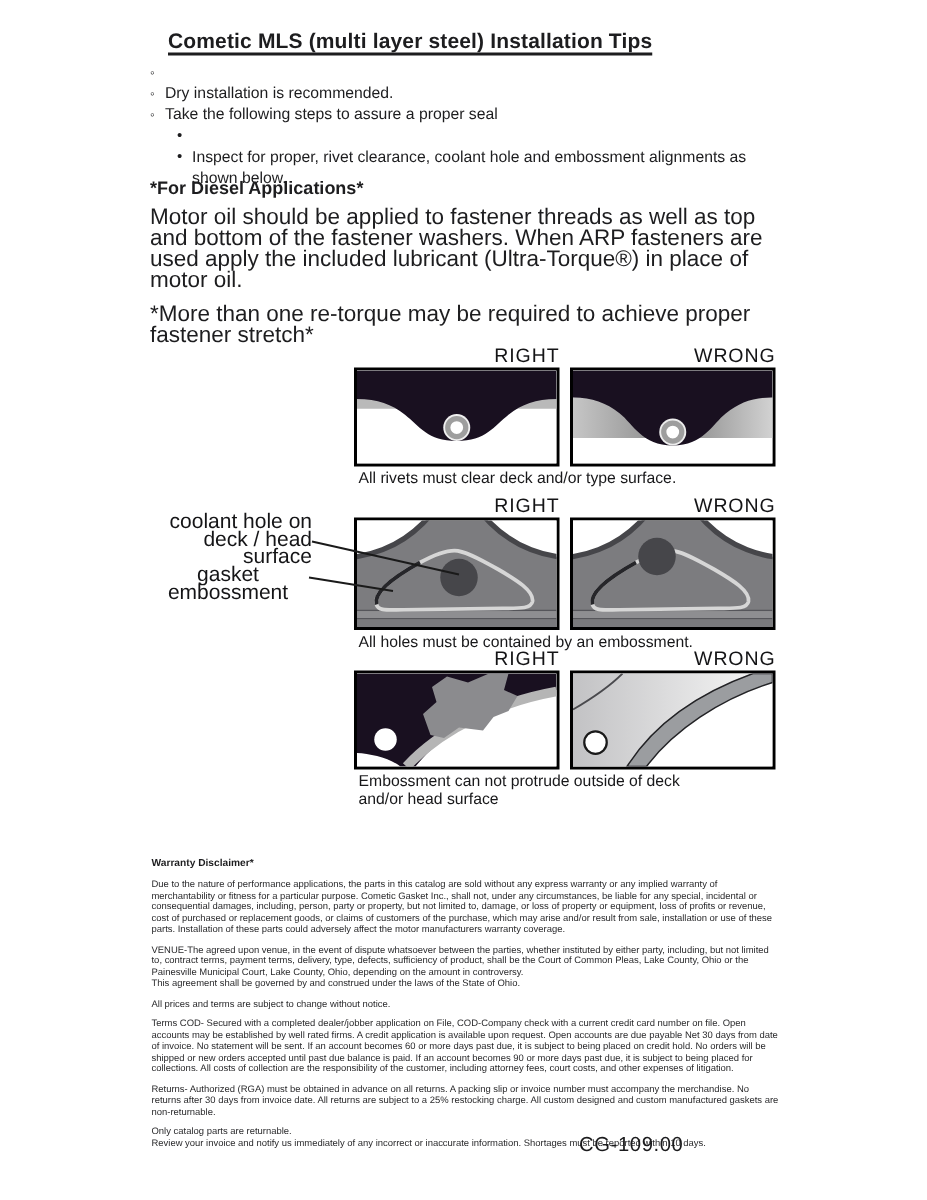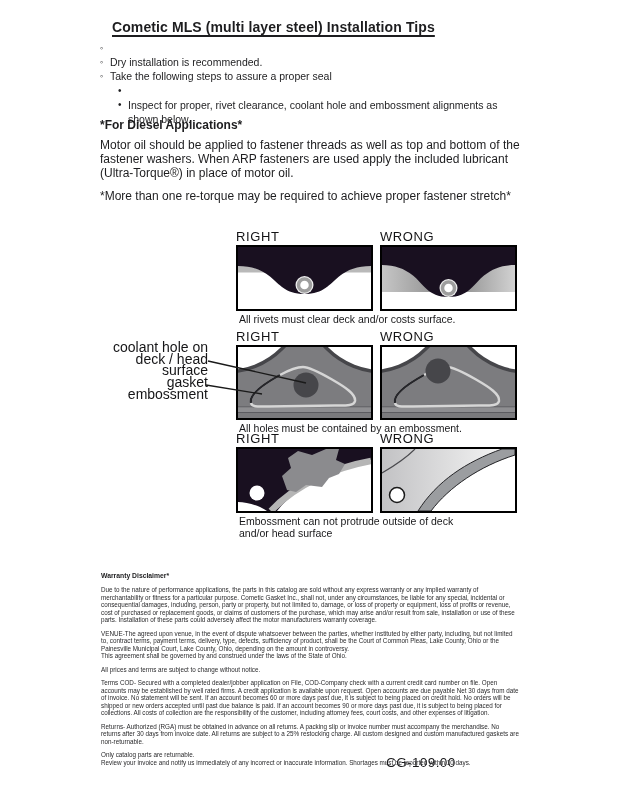--- a/index.html
+++ b/index.html
@@ -23,49 +23,49 @@
   }
   .bullets { margin-top:6px; }
   .b-row { display:flex; align-items:flex-start; font-size:10.5px; line-height:14.2px; }
   .b-glyph { width:10px; flex:0 0 10px; font-size:9px; line-height:14.2px; text-align:left; }
   .b-sub { margin-left:18px; }
   .b-sub .b-glyph { font-size:10px; }
 
   
   .diesel { position:absolute; left:100px; top:118px; width:422px; }
   .diesel h2 { font-size:12px; font-weight:bold; margin-bottom:6px; }
-  .diesel p { font-size:12px; line-height:14px; margin-bottom:9px; }
+  .diesel p { font-size:15px; line-height:14px; margin-bottom:9px; }
   .diesel .note { margin-bottom:0; }
 
   
   .figure { position:absolute; left:236px; width:284px; }
   .fig-labels { display:flex; gap:7px; height:16px; }
   .fig-labels span {
-    width:137px; text-align:left;
+    width:137px; text-align:right;
     font-size:13px; letter-spacing:0.6px; color:#141416;
   }
   .fig-boxes { display:flex; gap:7px; }
   .fig-box { border:2px solid #000; background:#fff; font-size:0; }
   .fig-caption {
     margin-top:2px; padding-left:3px;
     font-size:10.5px; line-height:12px; color:#18181a;
     white-space:pre-line;
   }
   #fig1 { top:229px; }
   #fig2 { top:329px; }
   #fig3 { top:431px; }
 
   
   .callout {
     position:absolute; text-align:right;
     font-size:14px; line-height:11.5px; color:#151517;
     white-space:pre-line;
   }
   #callout-hole { left:100px; top:342px; width:108px; }
-  #callout-emb  { left:96px;  top:377px; width:112px; }
+  #callout-emb  { left:96px;  top:377px; width:112px;text-align:center; }
   #leader-lines { position:absolute; left:204px; top:338px; z-index:5; pointer-events:none; }
 
   
   .disclaimer { position:absolute; left:101px; top:572px; width:419px; }
   .disclaimer h3 { font-size:6.8px; font-weight:bold; margin-bottom:7px; }
   .disclaimer p {
     font-size:6.3px; line-height:7.5px; margin-bottom:6px;
     white-space:pre-line; color:#2a2a2c;
   }
 
@@ -134,21 +134,21 @@
           </linearGradient>
         </defs>
         <rect width="133" height="62" fill="#ffffff"></rect>
         <rect y="18" width="133" height="27" fill="url(#gw)"></rect>
         <path d="M0,0 H133 V18 C120,18 111,21.5 102,28.5 C92.5,36 87,50 66.5,50 C46,50 40.5,36 31,28.5 C22,21.5 13,18 0,18 Z" fill="#191020"></path>
         <circle cx="66.5" cy="41" r="9" fill="#ededed"></circle>
         <circle cx="66.5" cy="41" r="6" fill="#ffffff" stroke="#9e9e9e" stroke-width="3.5"></circle>
       </svg>
     </div>
   </div>
-  <div class="fig-caption">All rivets must clear deck and/or costs surface.</div>
+  <div class="fig-caption">All rivets must clear deck and/or type surface.</div>
 </div>
 
 <div class="callout" id="callout-hole">coolant hole on
 deck / head surface</div>
 <div class="callout" id="callout-emb">gasket embossment</div>
 <svg id="leader-lines" width="110" height="62" viewBox="0 0 110 62">
   <line x1="4" y1="23" x2="102" y2="45" stroke="#1a1a1a" stroke-width="1.3"></line>
   <line x1="2" y1="47" x2="58" y2="56" stroke="#1a1a1a" stroke-width="1.3"></line>
 </svg>
 

